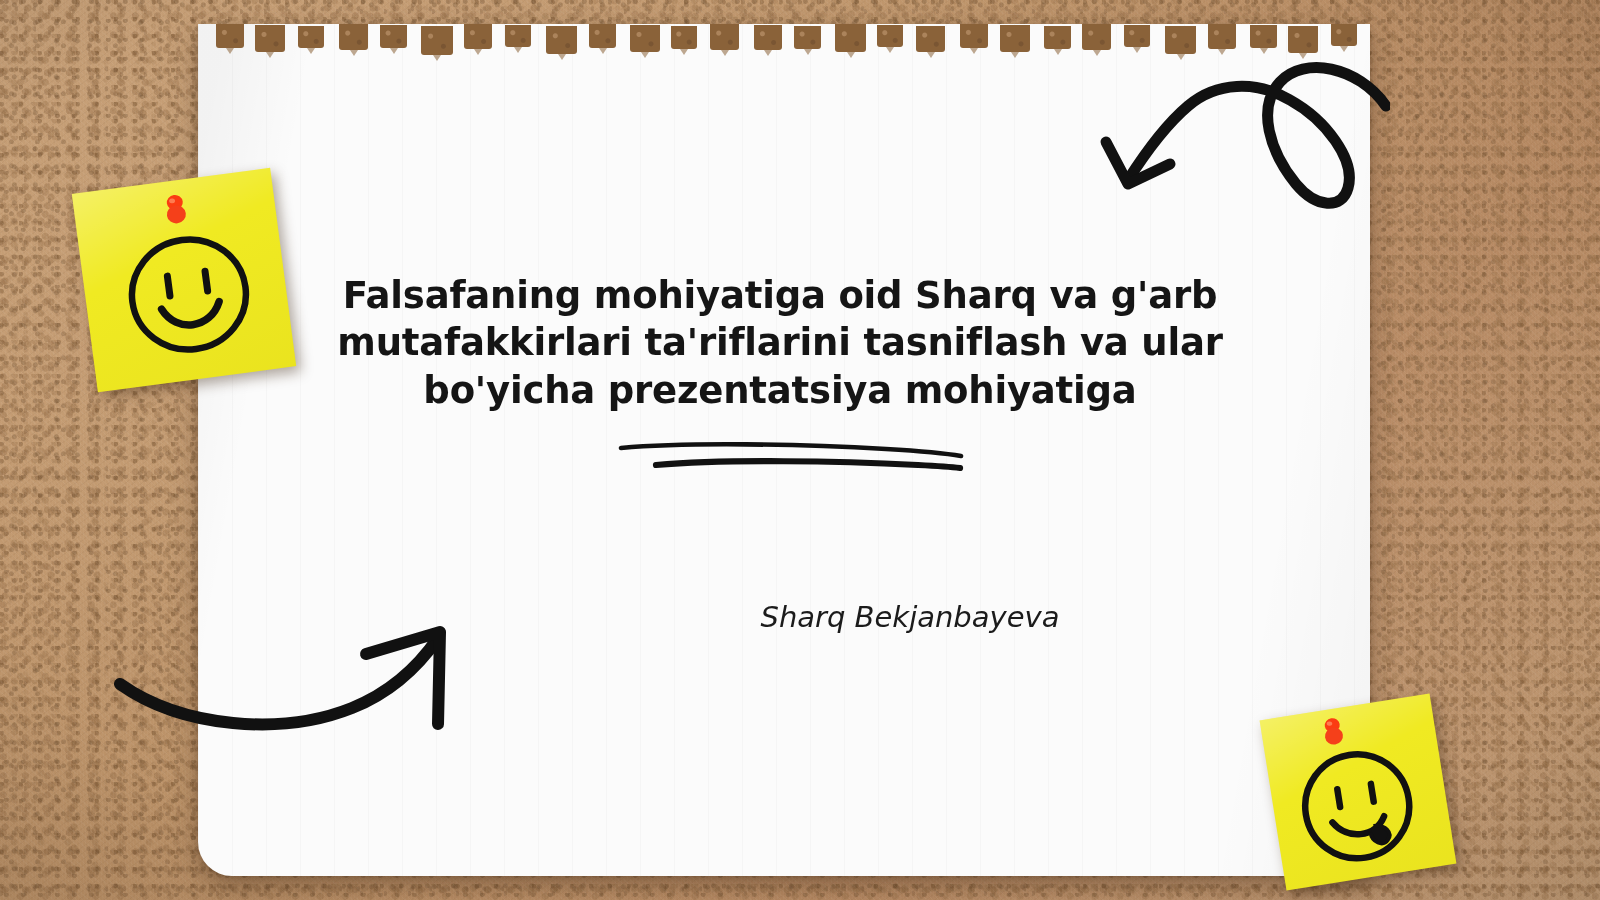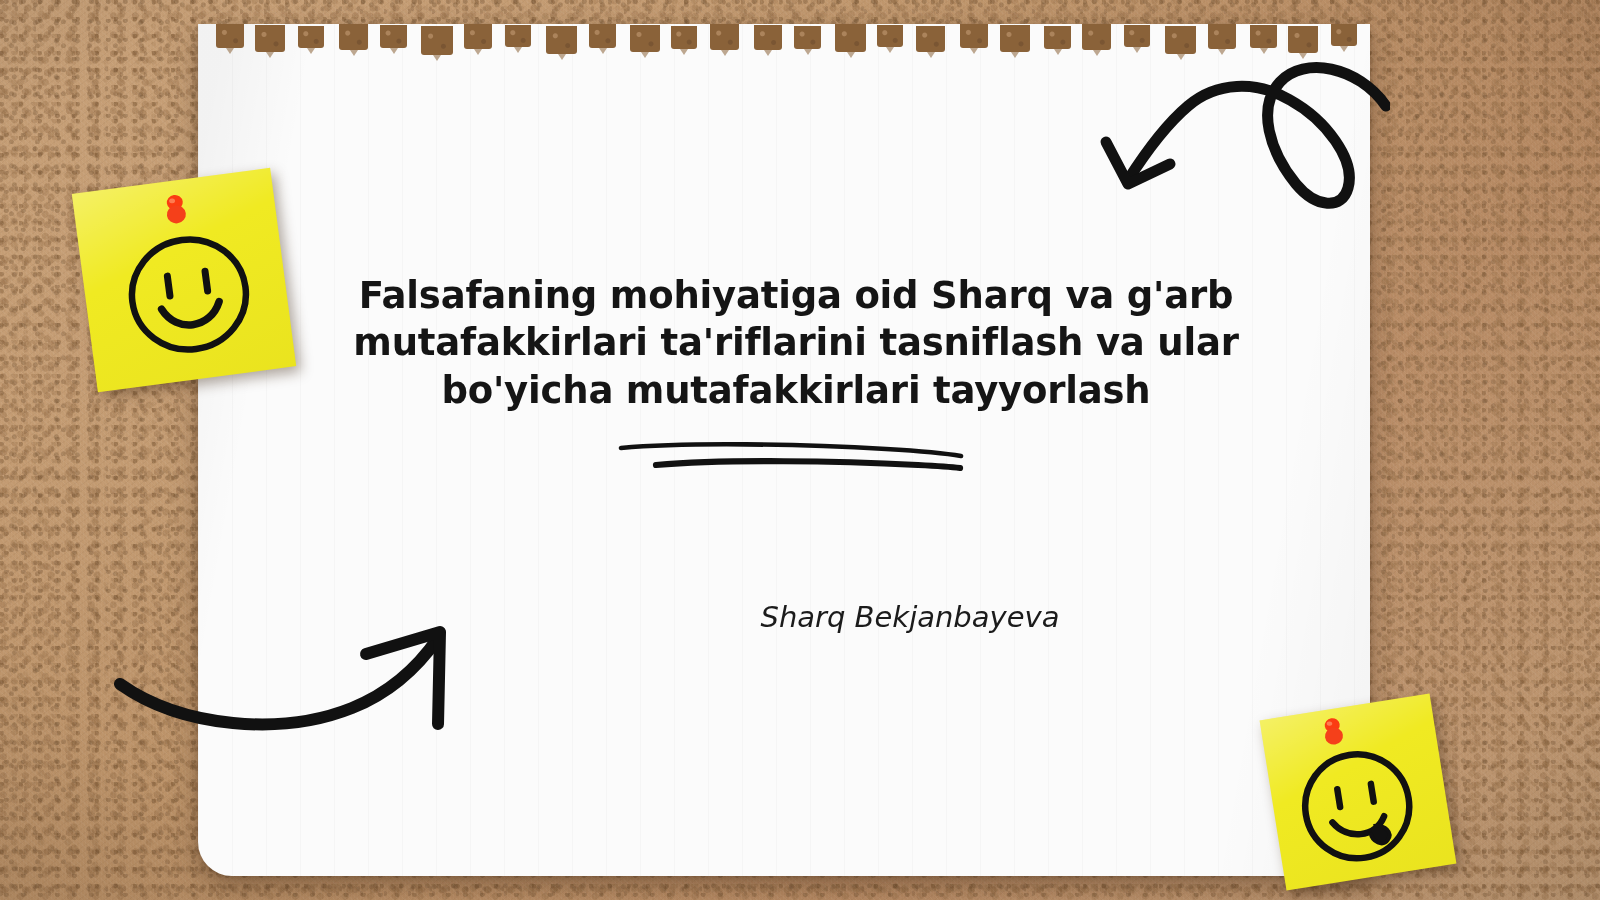--- a/index.html
+++ b/index.html
@@ -72,21 +72,21 @@
                      radial-gradient(circle at 70% 70%, rgba(120,84,50,.9) 0 2px, transparent 3px);
   }
   .hole::after{
     content:"";position:absolute;left:50%;top:100%;
     border-left:4px solid transparent;border-right:4px solid transparent;
     border-top:6px solid #8a6239;transform:translateX(-50%);opacity:.55;
   }
 
   
   .title-wrap{
-    position:absolute;left:330px;top:272px;width:900px;text-align:center;margin-left:16px;
+    position:absolute;left:330px;top:272px;width:900px;text-align:center;
   }
   .title{
     margin:0;
     font-family:"DejaVu Sans", sans-serif;
     font-weight:700;
     font-size:37px;
     line-height:1.28;
     color:#151515;
     letter-spacing:-.2px;
   }
@@ -170,21 +170,21 @@
         <div class="hole" style="left: 1052px; width: 27px; height: 23px; top: 1px; border-bottom-left-radius: 3px; border-bottom-right-radius: 3px;"></div>
         <div class="hole" style="left: 1090px; width: 30px; height: 27px; top: 2px; border-bottom-left-radius: 3px; border-bottom-right-radius: 3px;"></div>
         <div class="hole" style="left: 1133px; width: 26px; height: 22px; top: 0px; border-bottom-left-radius: 3px; border-bottom-right-radius: 3px;"></div>
       </div>
   </div>
 
   <div class="title-wrap">
     <h1 class="title">
       <span>Falsafaning mohiyatiga oid Sharq va g'arb</span><br>
       <span>mutafakkirlari ta'riflarini tasniflash va ular</span><br>
-      <span>bo'yicha mutafakkirlari tayyorlash</span>
+      <span>bo'yicha prezentatsiya mohiyatiga</span>
     </h1>
   </div>
 
   <svg class="underline" viewBox="0 0 346 42">
     <path d="M3 16 C 70 10, 180 12, 268 17 C 302 19, 326 21, 343 24" stroke="#111" stroke-width="4.6" fill="none" stroke-linecap="round"></path>
     <path d="M38 33 C 110 27, 220 29, 300 33 C 320 34, 334 35, 342 36" stroke="#111" stroke-width="6.2" fill="none" stroke-linecap="round"></path>
   </svg>
 
   <div class="author-shift">Sharq Bekjanbayeva</div>
 

